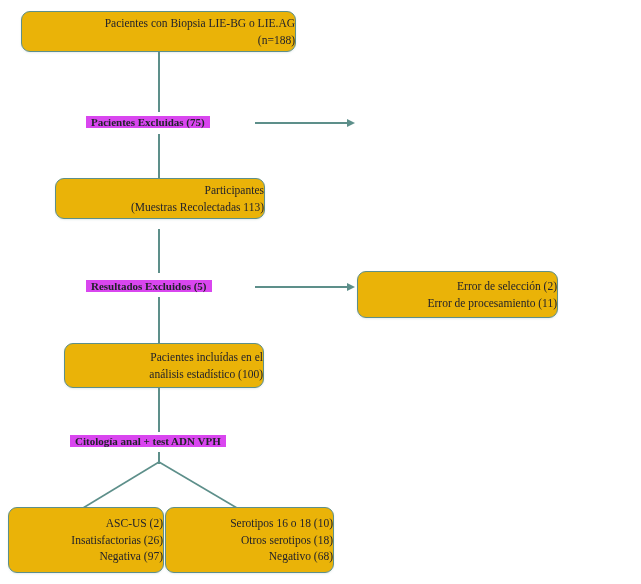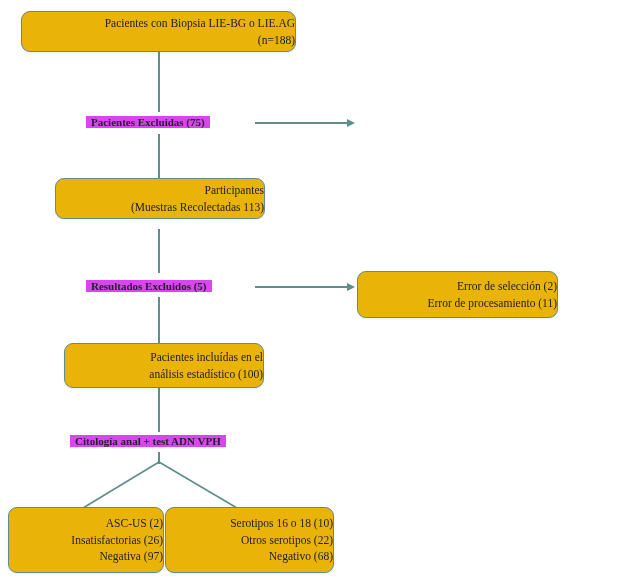--- a/index.html
+++ b/index.html
@@ -139,17 +139,17 @@
   <div class="flabel" style="left:70px; top:435px;">Citología anal + test ADN VPH</div>
 
   <div class="node" style="left:8px; top:507px; width:156px; height:66px;">
     <span class="line">ASC-US (2)</span>
     <span class="line">Insatisfactorias (26)</span>
     <span class="line">Negativa (97)</span>
   </div>
 
   <div class="node" style="left:165px; top:507px; width:169px; height:66px;">
     <span class="line">Serotipos 16 o 18 (10)</span>
-    <span class="line">Otros serotipos (22)</span>
+    <span class="line">Otros serotipos (18)</span>
     <span class="line">Negativo (68)</span>
   </div>
 
 </div>
 
 </body></html>

